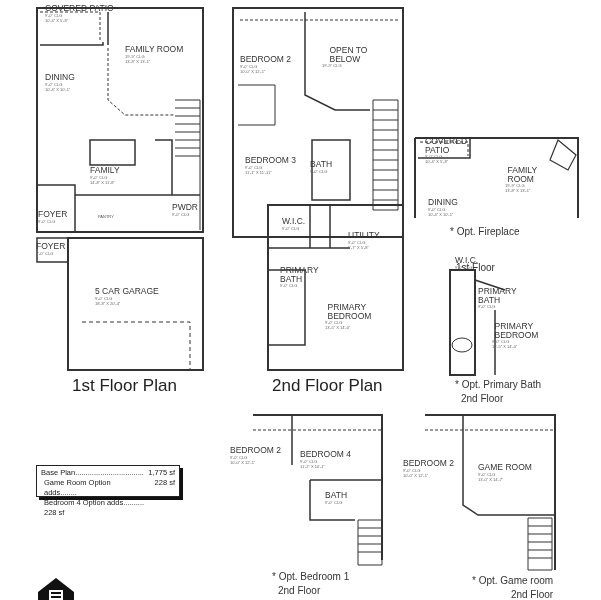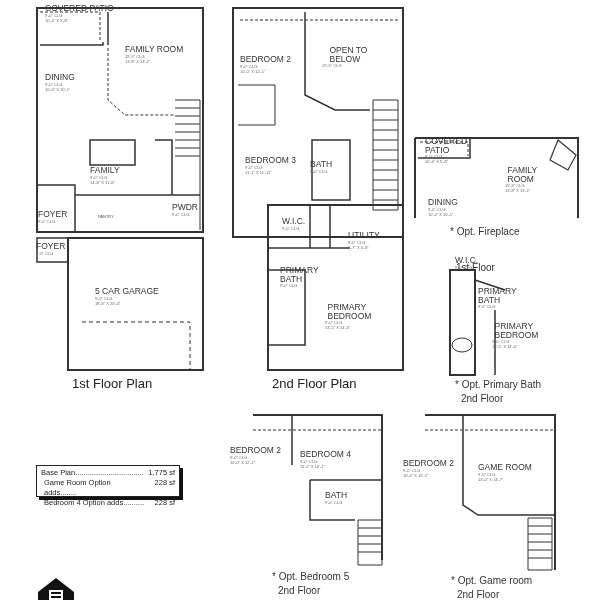--- a/index.html
+++ b/index.html
@@ -1,21 +1,21 @@
 <!DOCTYPE html>
 <html><head>
 <meta charset="utf-8">
 <style>
   html,body{margin:0;padding:0;background:#fff;}
   body{width:601px;height:600px;position:relative;overflow:hidden;font-family:"Liberation Sans",sans-serif;color:#222;}
   svg{position:absolute;left:0;top:0;}
   .lbl{position:absolute;line-height:1;white-space:nowrap;}
   .room{font-size:8.5px;color:#333;letter-spacing:0;}
   .sub{font-size:4px;color:#666;display:block;margin-top:1px;}
-  .plan-title{position:absolute;font-size:13px;color:#222;}
+  .plan-title{position:absolute;font-size:17px;color:#222;}
   .opt{position:absolute;font-size:10px;color:#333;line-height:1.35;}
   .area-box{position:absolute;left:36px;top:465px;width:144px;height:32px;border:1px solid #222;background:#fff;box-shadow:3px 3px 0 #111;font-size:7.5px;padding:2px 4px;box-sizing:border-box;}
   .area-row{display:flex;justify-content:space-between;line-height:10px;}
   .area-row span:first-child{flex:1;}
 </style>
 </head>
 <body>
 
 <svg width="601" height="600" viewBox="0 0 601 600">
   <g fill="none" stroke="#333" stroke-width="2">
@@ -142,37 +142,37 @@
   </div>
 <div class="opt" style="left:455px;top:378px;">
     <div>* Opt. Primary Bath</div>
     <div style="padding-left:6px;">2nd Floor</div>
   </div>
 
 <div class="lbl room" style="left:230px;top:446px;width:55px;"><span>BEDROOM 2</span><span class="sub">9'-0" CLG</span><span class="sub">10'-0" X 12'-1"</span></div>
 <div class="lbl room" style="left:300px;top:450px;width:60px;"><span>BEDROOM 4</span><span class="sub">9'-0" CLG</span><span class="sub">11'-2" X 10'-1"</span></div>
 <div class="lbl room" style="left:325px;top:491px;width:30px;"><span>BATH</span><span class="sub">9'-0" CLG</span></div>
 <div class="opt" style="left:272px;top:570px;">
-    <div>* Opt. Bedroom 5</div>
+    <div>* Opt. Bedroom 1</div>
     <div style="padding-left:6px;">2nd Floor</div>
   </div>
 
 <div class="lbl room" style="left:403px;top:459px;width:60px;"><span>BEDROOM 2</span><span class="sub">9'-0" CLG</span><span class="sub">10'-0" X 12'-1"</span></div>
 <div class="lbl room" style="left:478px;top:463px;width:65px;"><span>GAME ROOM</span><span class="sub">9'-0" CLG</span><span class="sub">13'-0" X 14'-7"</span></div>
-<div class="opt" style="left:451px;top:574px;">
+<div class="opt" style="left:472px;top:574px;text-align:right;">
     <div>* Opt. Game room</div>
     <div style="padding-left:6px;">2nd Floor</div>
   </div>
 
 <div class="area-box">
   <div class="area-row">
       <span>Base Plan.................................</span>
       <span>1,775 sf</span>
     </div>
   <div class="area-row" style="padding-left:3px;gap:28px;">
       <span>Game Room Option adds........</span>
       <span>228 sf</span>
     </div>
-  <div class="area-row" style="padding-left:3px;">
+  <div class="area-row" style="padding-left:3px;flex-direction:column;">
       <span>Bedroom 4 Option adds..........</span>
       <span>228 sf</span>
     </div>
 </div>
 
 </body></html>

